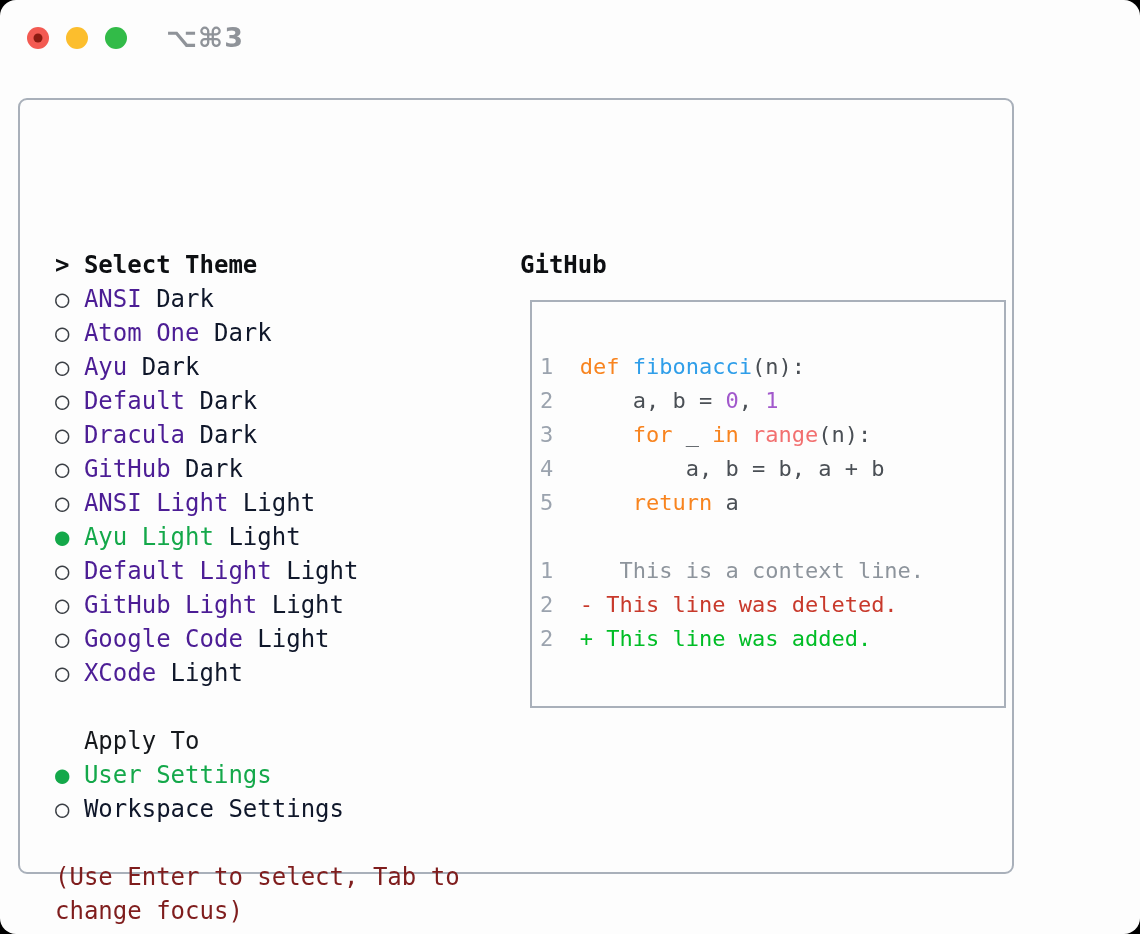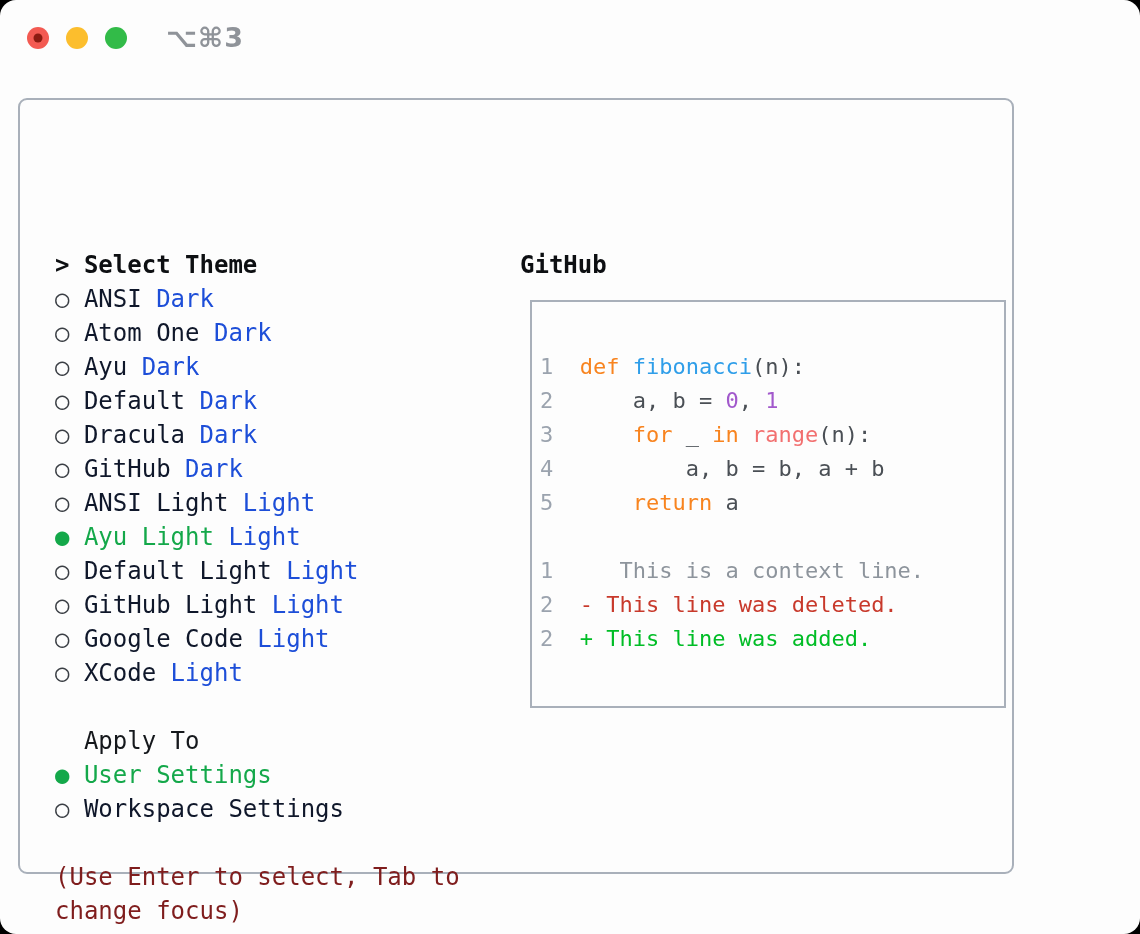--- a/index.html
+++ b/index.html
@@ -26,23 +26,23 @@
   
   .list {
     position: absolute; left: 35px; top: 148px;
     font-size: 24px; line-height: 34px; white-space: pre;
   }
   .row { height: 34px; }
   .list-header { font-weight: bold; color: #0d0f12; }
   .prompt { font-weight: bold; color: #0d0f12; }
   .radio { color: #3a3e44; }
   .radio.sel { color: #14a84a; }
-  .item-name { color: #0f172a; }
+  .item-name { color: #4c1d95; }
   .item-name.sel { color: #14a84a; }
-  .item-variant { color: #1d4ed8; }
+  .item-variant { color: #0f172a; }
   .apply-title { color: #15181c; }
   .opt-label { color: #0f172a; }
   .opt-label.sel { color: #14a84a; text-align: center; }
   .hint { color: #7f1d1d; }
   
   .preview-title {
     position: absolute; left: 500px; top: 148px;
     font-size: 24px; line-height: 34px; font-weight: bold; color: #0d0f12;
   }
   .preview-box {

